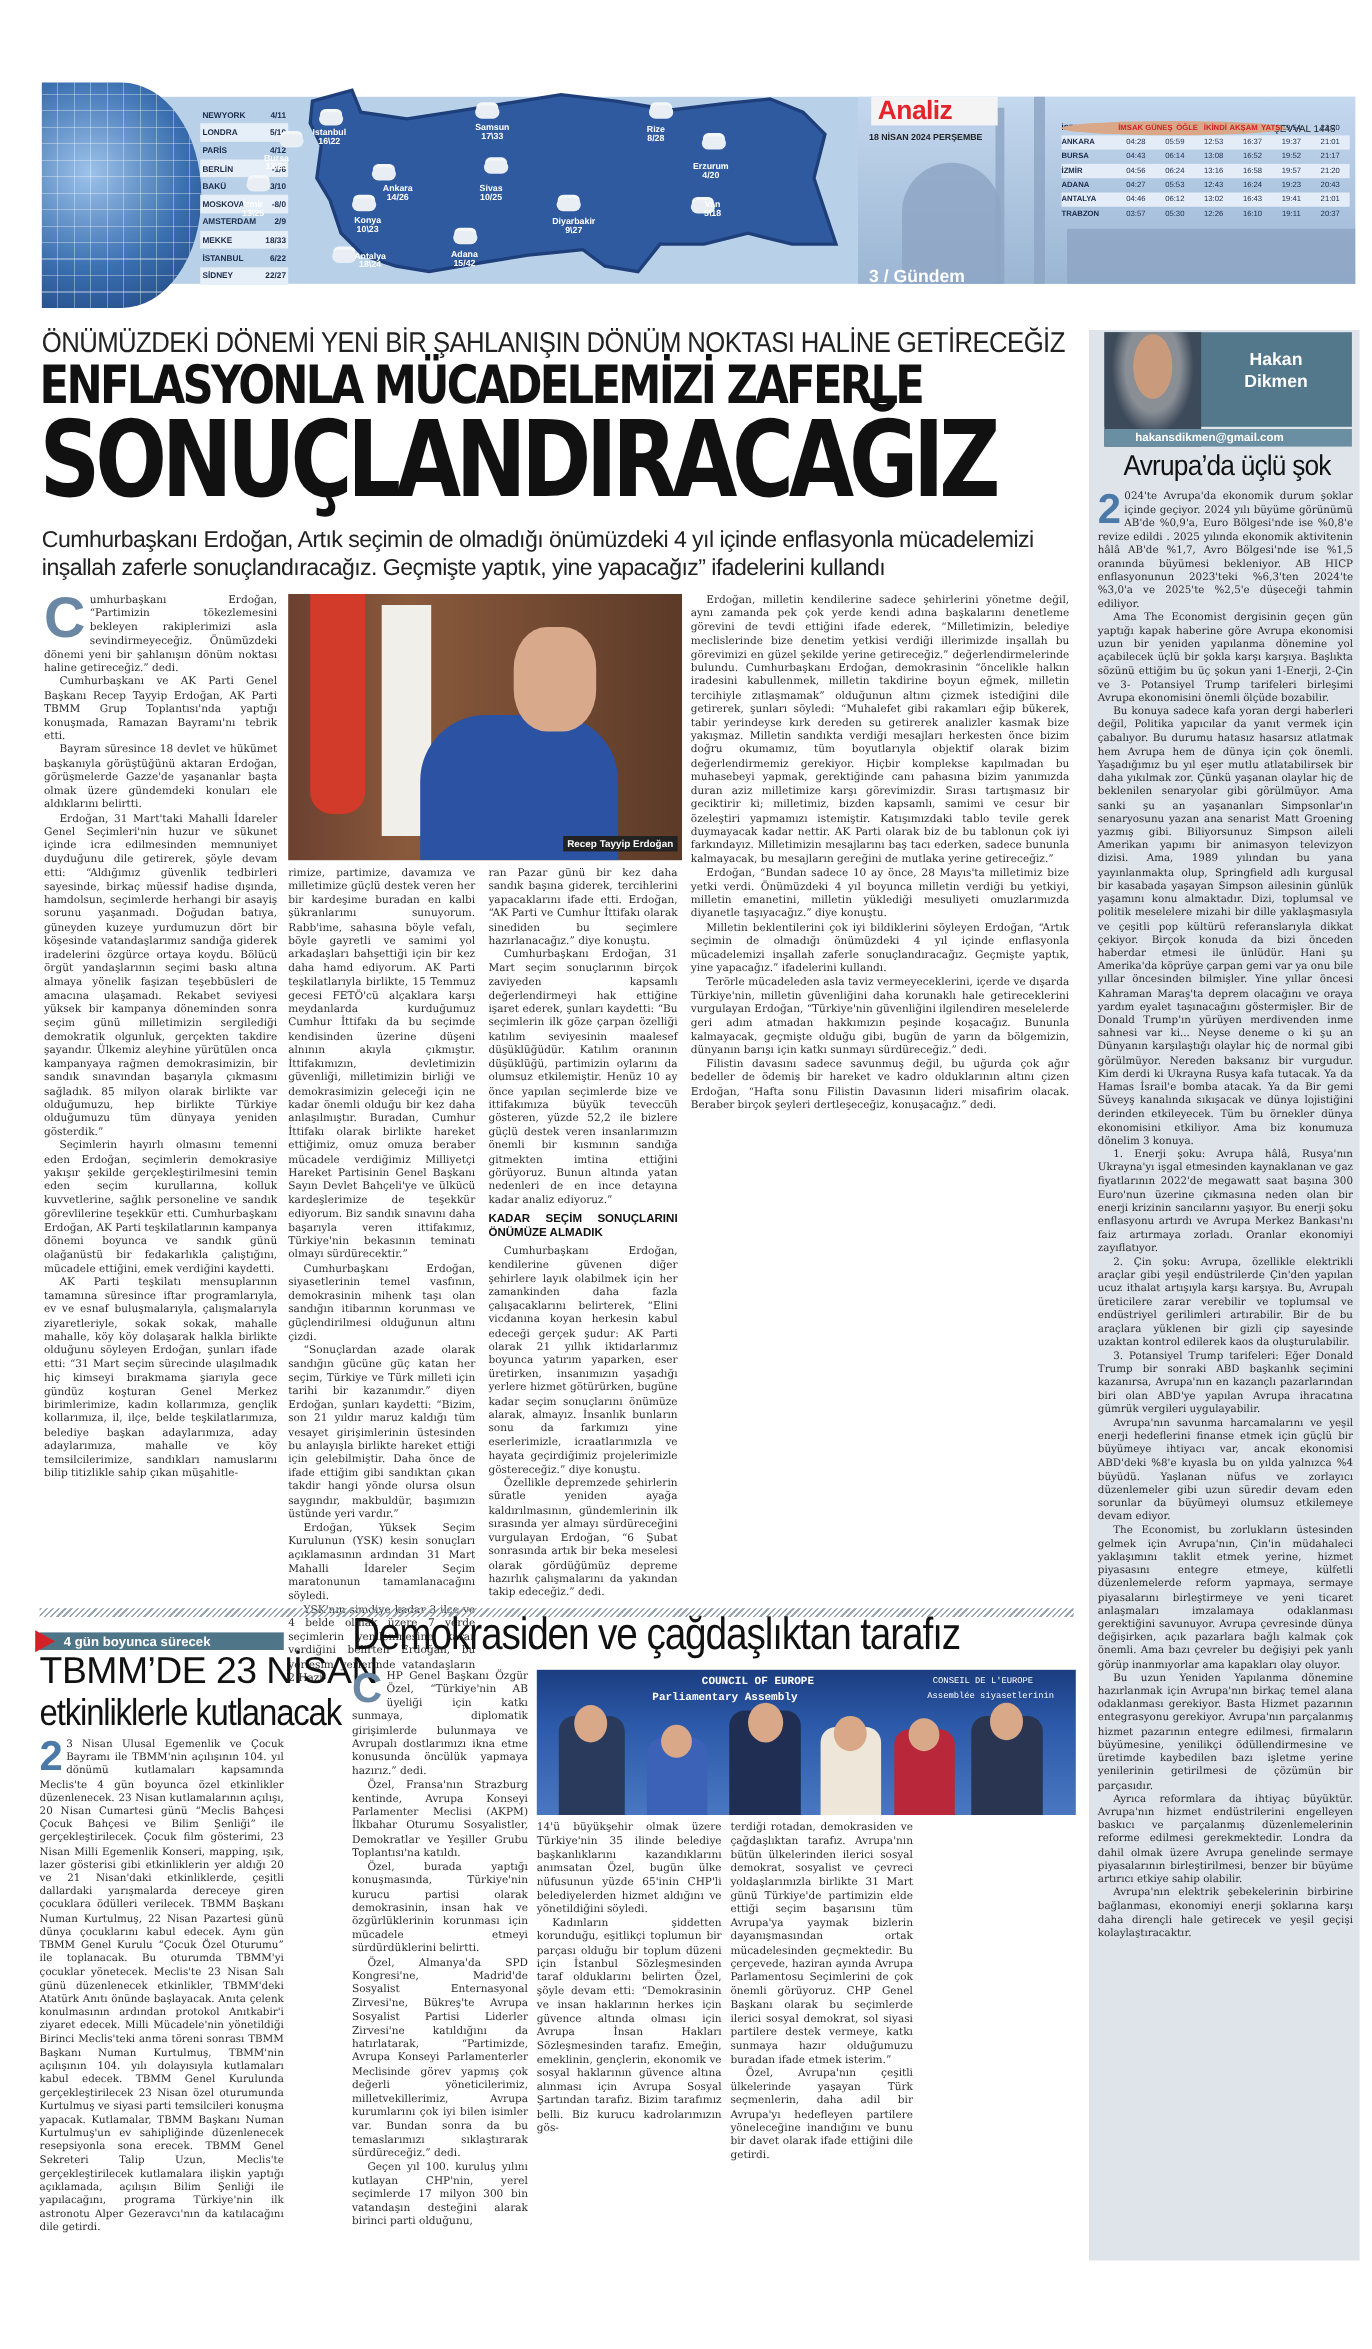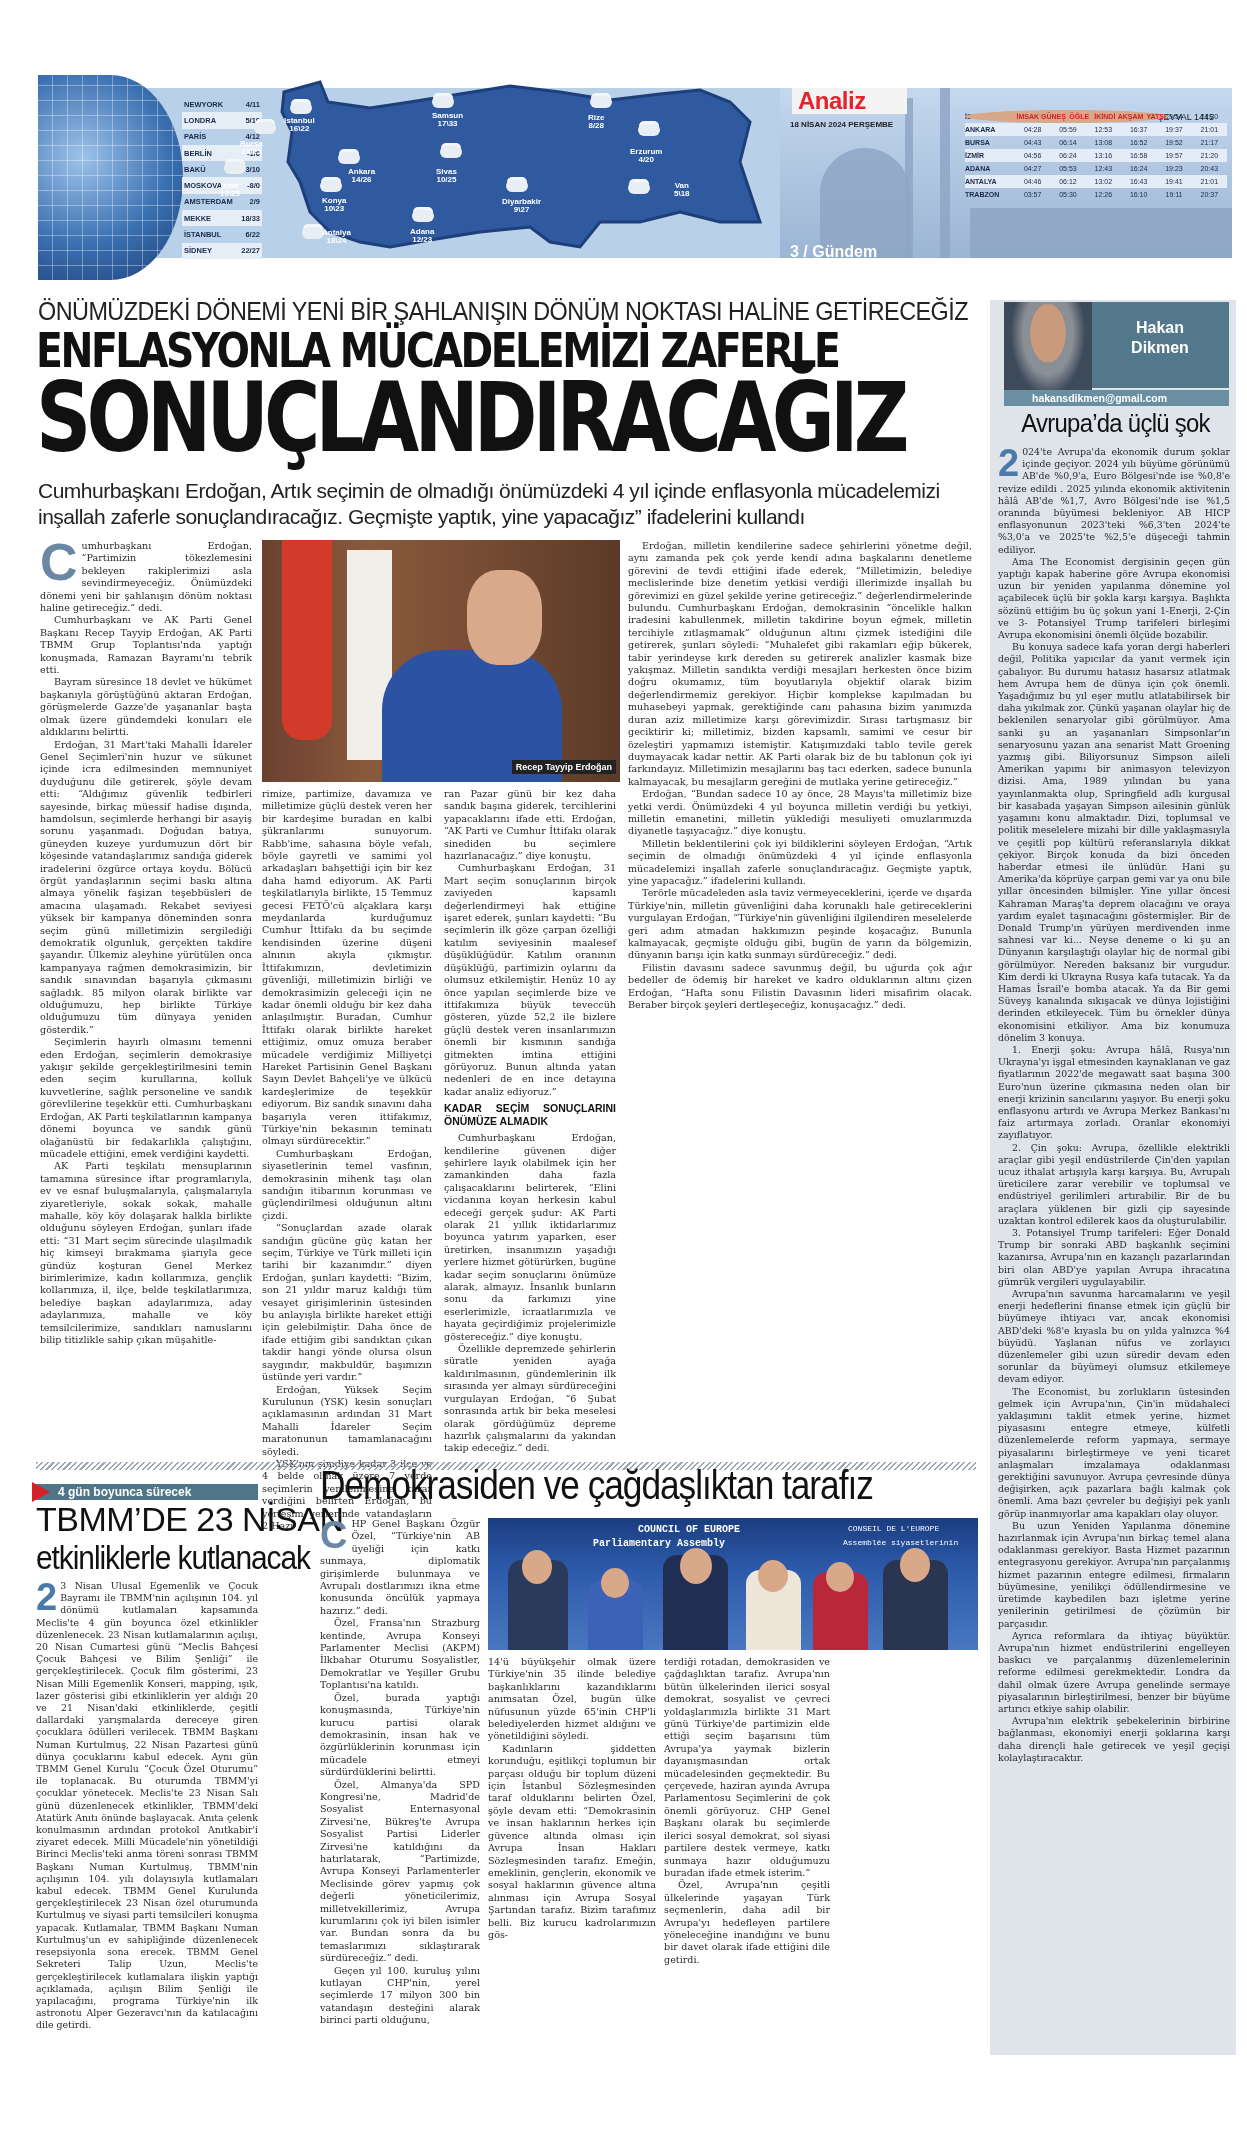--- a/index.html
+++ b/index.html
@@ -151,39 +151,39 @@
       <div>17\33</div>
     </div>
   <div class="cloud" style="left:160px;top:74px"></div>
   <div class="city" style="left:156px;top:96px">
       <div>Sivas</div>
       <div>10/25</div>
     </div>
   <div class="cloud" style="left:132px;top:138px"></div>
   <div class="city" style="left:130px;top:156px">
       <div>Adana</div>
-      <div>12/23</div>
+      <div>15/42</div>
     </div>
   <div class="cloud" style="left:226px;top:108px"></div>
   <div class="city" style="left:222px;top:126px">
       <div>Diyarbakir</div>
       <div>9\27</div>
     </div>
   <div class="cloud" style="left:310px;top:24px"></div>
   <div class="city" style="left:308px;top:42px">
       <div>Rize</div>
       <div>8/28</div>
     </div>
   <div class="cloud" style="left:358px;top:52px"></div>
   <div class="city" style="left:350px;top:76px">
       <div>Erzurum</div>
       <div>4/20</div>
     </div>
   <div class="cloud" style="left:348px;top:110px"></div>
-  <div class="city" style="left:394px;top:110px">
+  <div class="city" style="left:360px;top:110px">
       <div>Van</div>
       <div>5\18</div>
     </div>
 </div>
 
 <div class="abs prayer">
   <div class="mosque" style="left:40px;top:60px;width:90px;height:110px;border-radius:45px 45px 0 0"></div>
   <div class="mosque" style="left:125px;top:10px;width:8px;height:160px"></div>
   <div class="mosque" style="left:160px;top:0;width:10px;height:170px"></div>
   <div class="mosque" style="left:190px;top:120px;width:262px;height:50px"></div>

